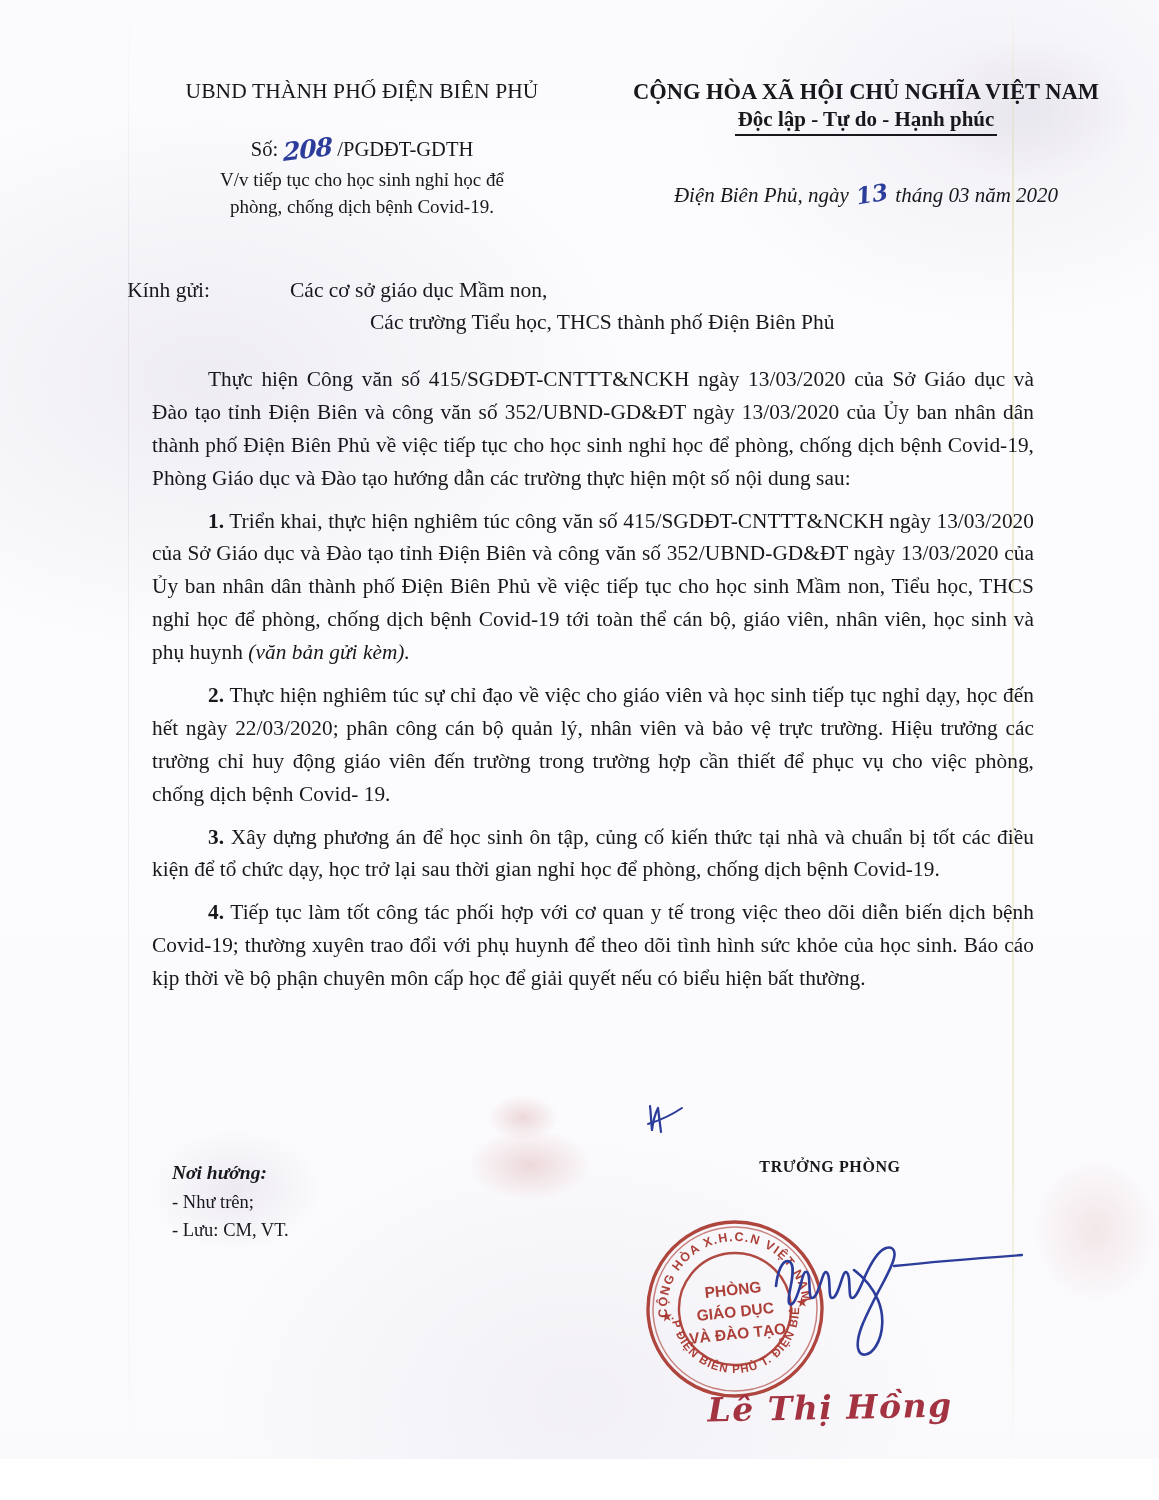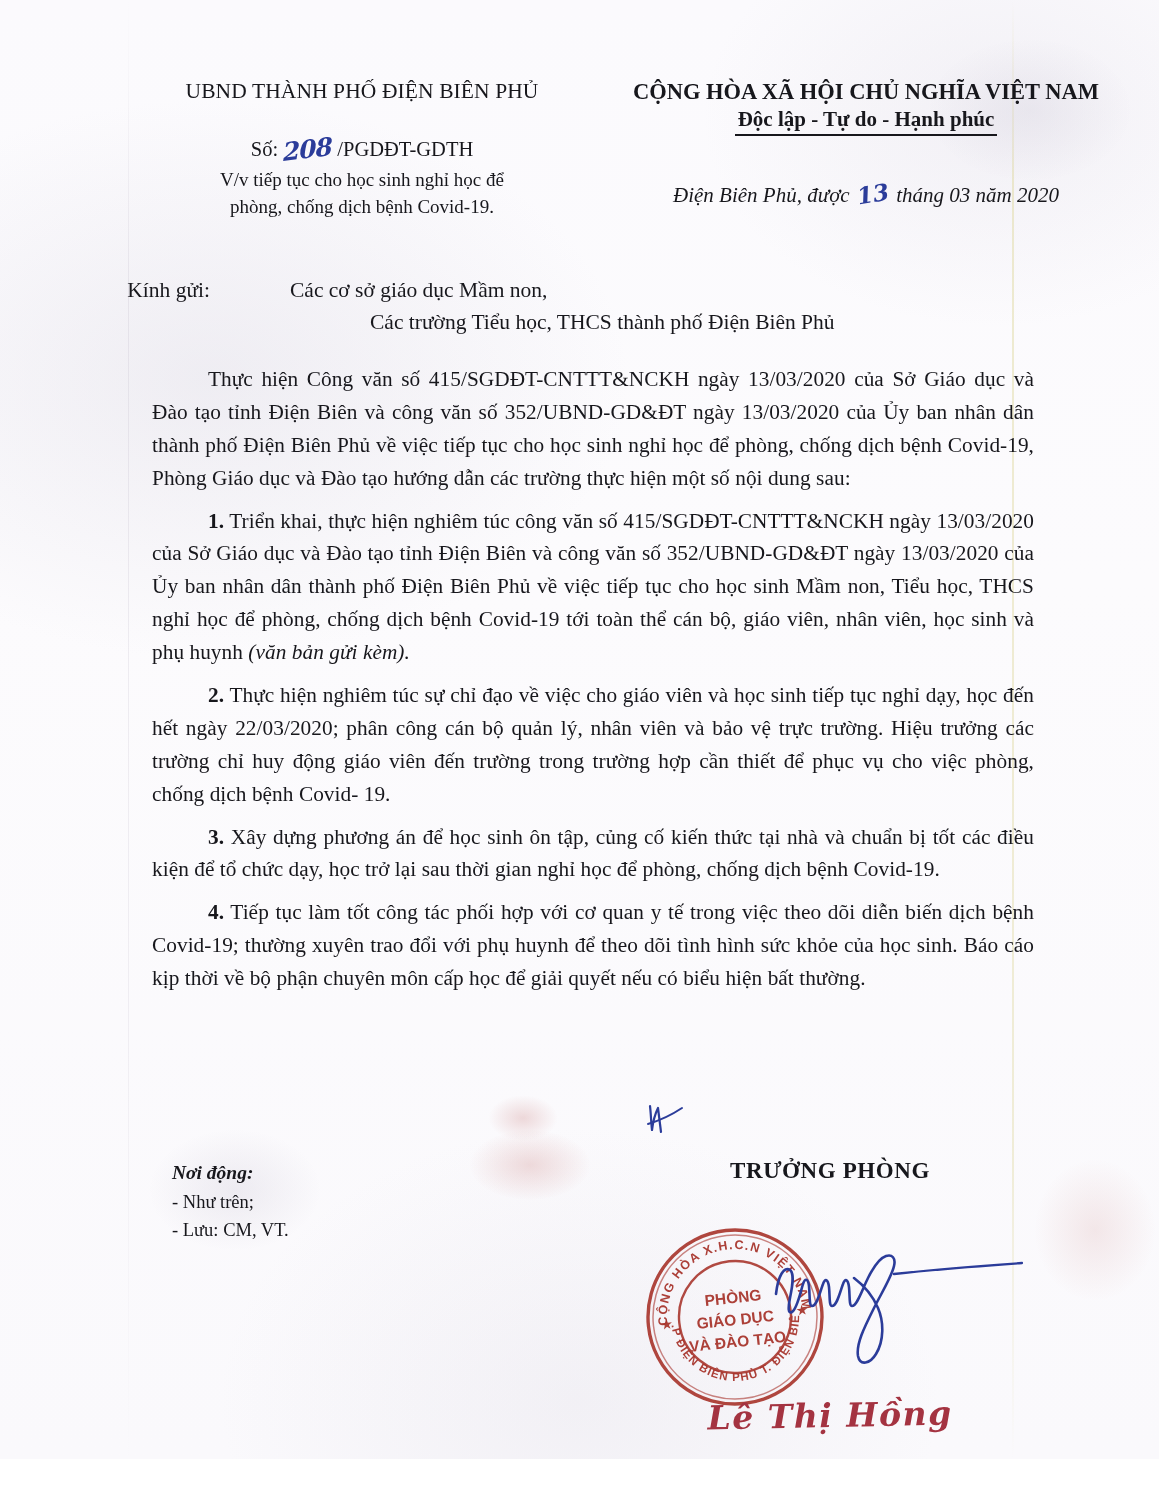--- a/index.html
+++ b/index.html
@@ -199,21 +199,21 @@
 
   .signblock {
     position: absolute;
     left: 600px;
     top: 0;
     width: 460px;
     text-align: center;
   }
   .sign-title {
     font-weight: bold;
-    font-size: 23px;
+    font-size: 16px;
     letter-spacing: 0.6px;
   }
 
   .sign-area {
     position: relative;
     height: 260px;
   }
 
   
   .stamp {
@@ -284,21 +284,21 @@
         <div class="subject-line">V/v tiếp tục cho học sinh nghỉ học để</div>
         <div class="subject-line">phòng, chống dịch bệnh Covid-19.</div>
       </div>
     </div>
 
     <div class="header-right">
       <div class="nation-line-1">CỘNG  HÒA XÃ HỘI CHỦ NGHĨA VIỆT NAM</div>
       <div><span class="nation-line-2">Độc lập - Tự do - Hạnh phúc</span></div>
 
       <div class="date-line">
-        <span>Điện Biên Phủ, được</span>
+        <span>Điện Biên Phủ, ngày</span>
         <span class="handwritten-day">13</span>
         <span>tháng 03 năm 2020</span>
       </div>
     </div>
   </div>
 
   <div class="recipients">
     <div class="recip-row">
       <div class="recip-label">Kính gửi:</div>
       <div class="recip-val">Các cơ sở giáo dục Mầm non,</div>
@@ -333,21 +333,21 @@
   <div class="ink-flourish">
     <svg width="46" height="36" viewBox="0 0 46 36">
       <path d="M4,4 C5,12 5,20 6,28 M6,28 C7,20 9,12 12,6 M12,6 C13,14 14,22 15,30" stroke="#2b3c9a" stroke-width="2.2" fill="none" stroke-linecap="round"></path>
       <path d="M2,22 C12,19 24,14 36,6" stroke="#2b3c9a" stroke-width="2" fill="none" stroke-linecap="round"></path>
     </svg>
   </div>
 
   <div class="footer">
 
     <div class="recipients-note">
-      <div class="note-title">Nơi động:</div>
+      <div class="note-title">Nơi hướng:</div>
       <div>- Như trên;</div>
       <div>- Lưu: CM, VT.</div>
     </div>
 
     <div class="signblock">
       <div class="sign-title">TRƯỞNG PHÒNG</div>
 
       <div class="sign-area">
 
         <div class="stamp">

